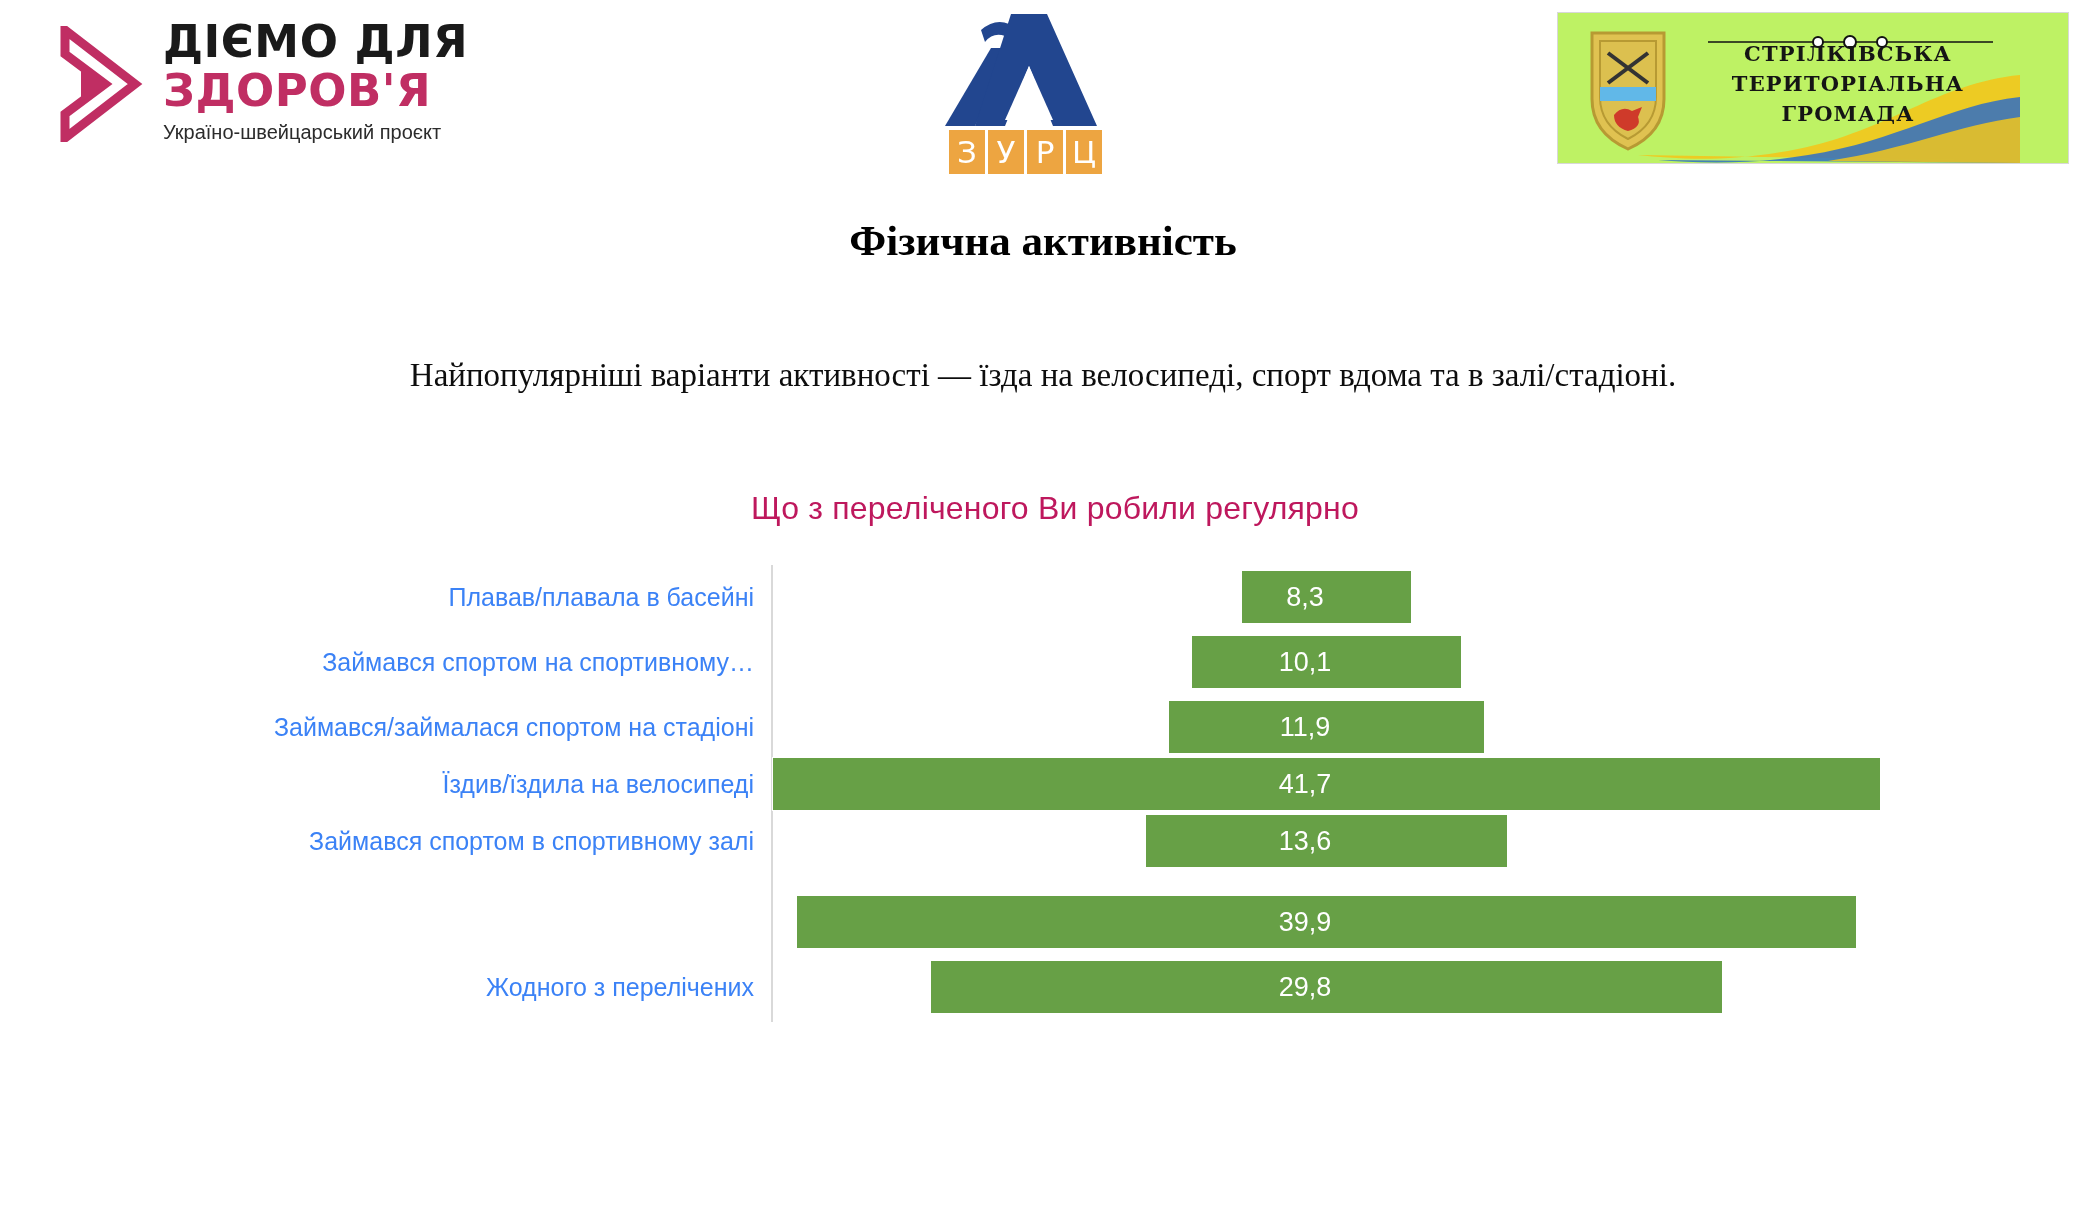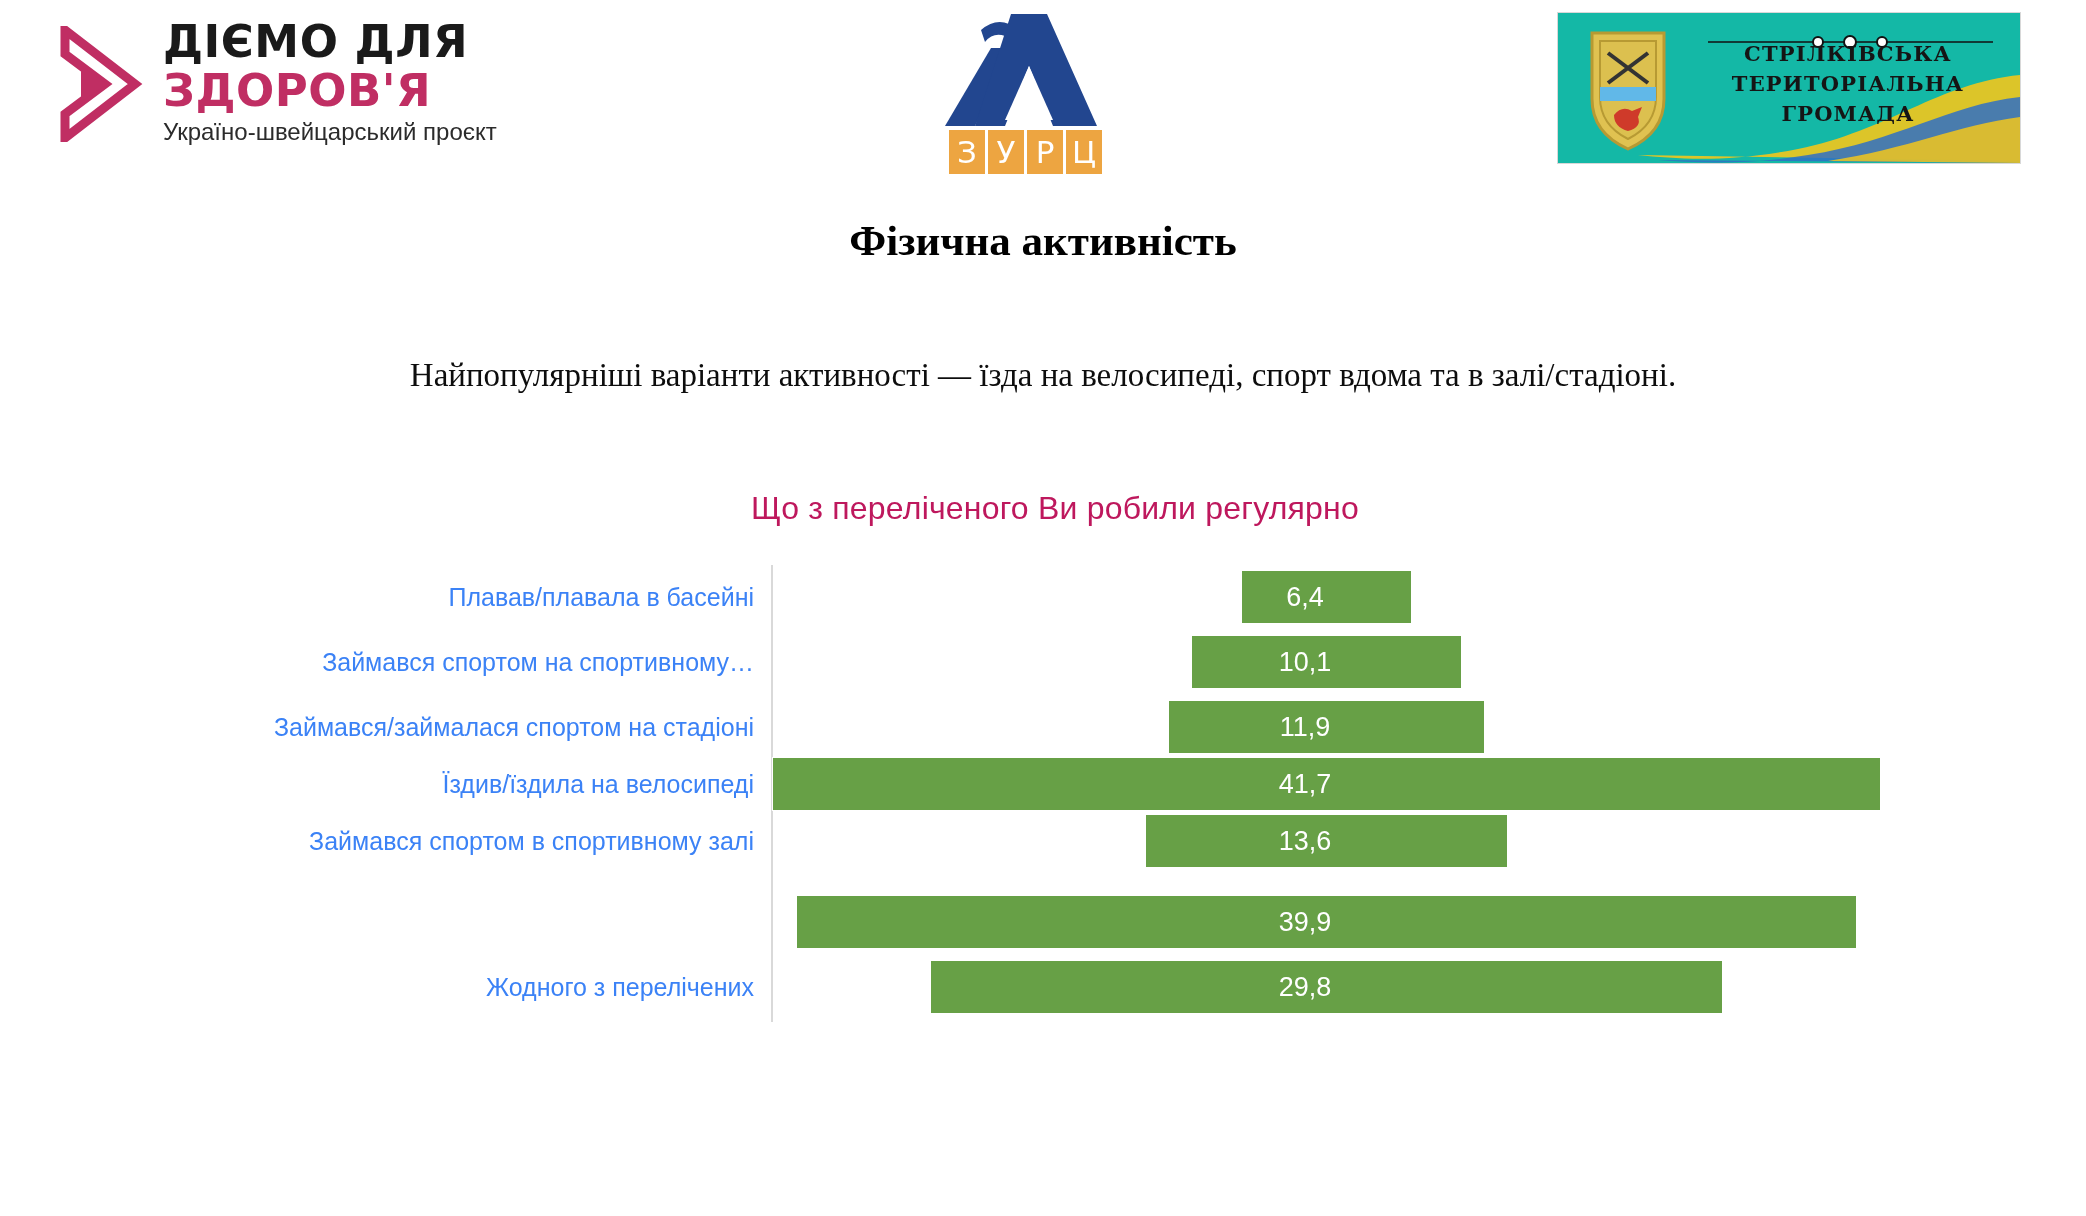--- a/index.html
+++ b/index.html
@@ -58,21 +58,21 @@
     font-family: "DejaVu Sans", sans-serif;
     font-weight: bold;
     font-size: 45px;
     letter-spacing: 0.5px;
     color: #c02e63;
     line-height: 50px;
     white-space: nowrap;
   }
   .ll-line3 {
     font-family: "Liberation Sans", sans-serif;
-    font-size: 24px;
+    font-size: 20px;
     color: #2b2b2b;
     line-height: 26px;
     margin-top: 3px;
     white-space: nowrap;
   }
 
   
   .logo-center {
     position: absolute;
     left: 935px;
@@ -102,22 +102,23 @@
   }
 
   
   .logo-right {
     position: absolute;
     left: 1557px;
     top: 12px;
     width: 462px;
     height: 150px;
     border: 1px solid #d8d8d8;
-    background: #14b8a6;
+    background: #bef264;
     overflow: hidden;
+    padding-left: 48px;
   }
   .hromada-text {
     position: absolute;
     left: 140px;
     top: 26px;
     width: 300px;
     text-align: center;
     font-family: "DejaVu Serif", serif;
     font-weight: bold;
     font-size: 21px;
@@ -308,21 +309,21 @@
 
 <div class="chart-wrap">
   <div class="chart-title">Що з переліченого Ви робили регулярно</div>
   <div class="plot">
     <div class="axis-line"></div>
     <div id="rows">
         <div class="row" style="top: 0px;">
           <div class="cat-label">Плавав/плавала в басейні</div>
           <div class="bar-area">
             <div class="bar" style="left: 468.55px; width: 169.899px; background: rgb(103, 160, 70);"></div>
-            <div class="bar-value">6,4</div>
+            <div class="bar-value">8,3</div>
           </div>
         </div>
         <div class="row" style="top: 65px;">
           <div class="cat-label">Займався спортом на спортивному…</div>
           <div class="bar-area">
             <div class="bar" style="left: 419.439px; width: 268.122px; background: rgb(103, 160, 70);"></div>
             <div class="bar-value">10,1</div>
           </div>
         </div>
         <div class="row" style="top: 130px;">

